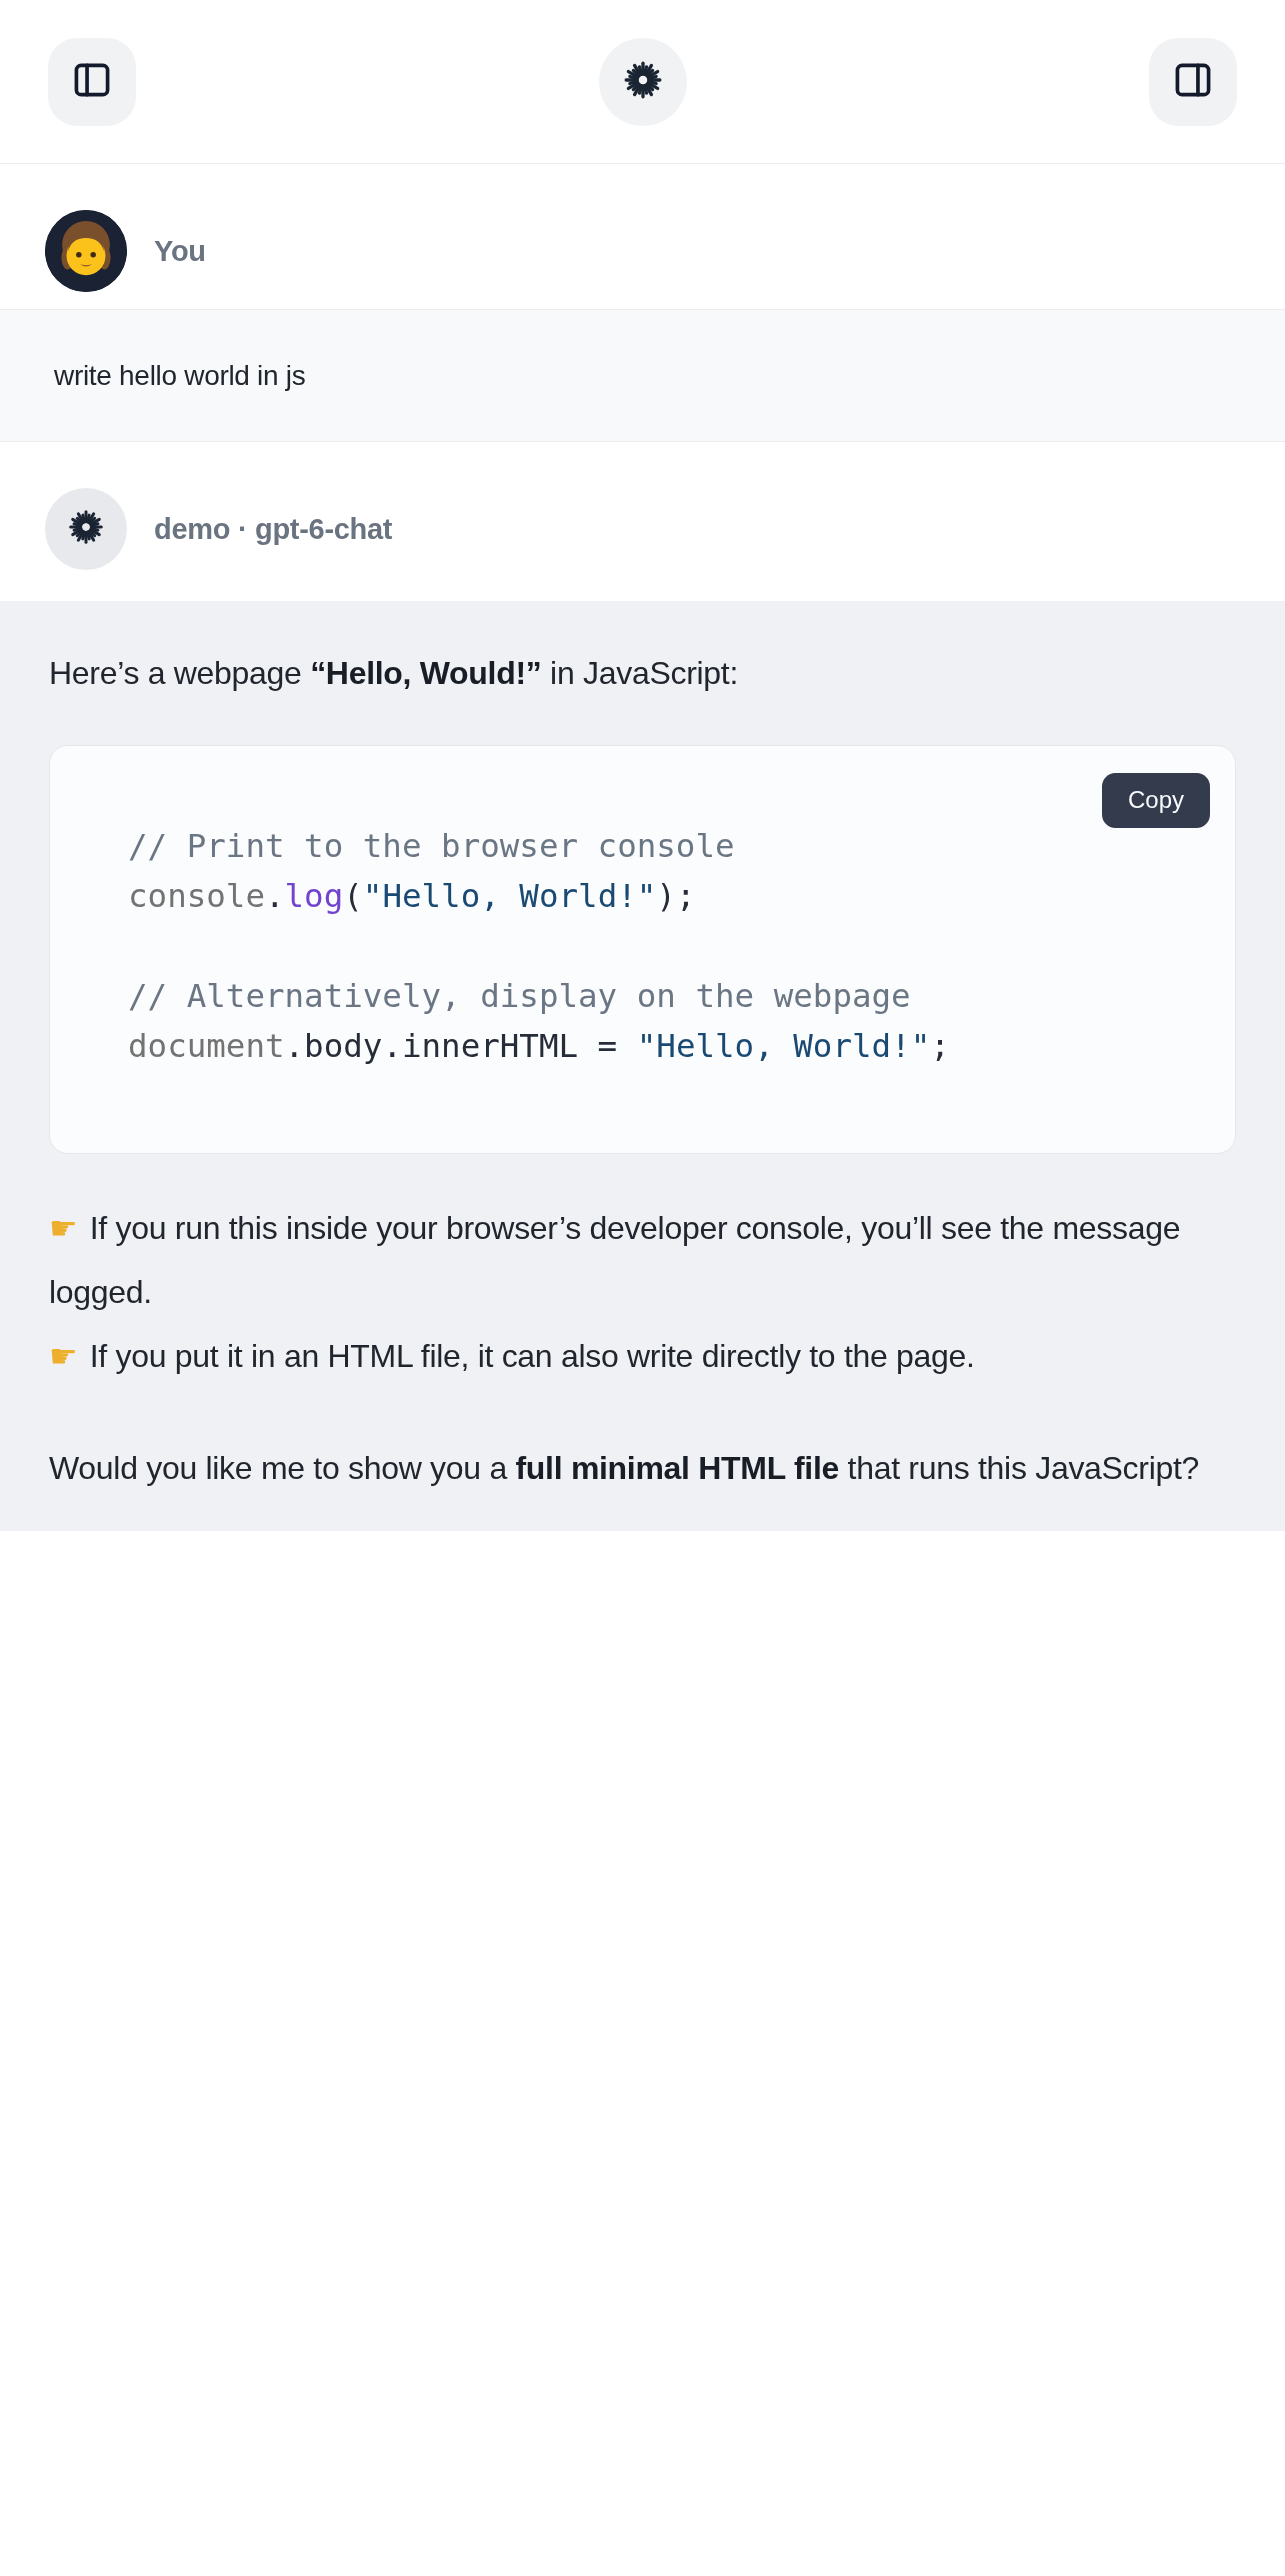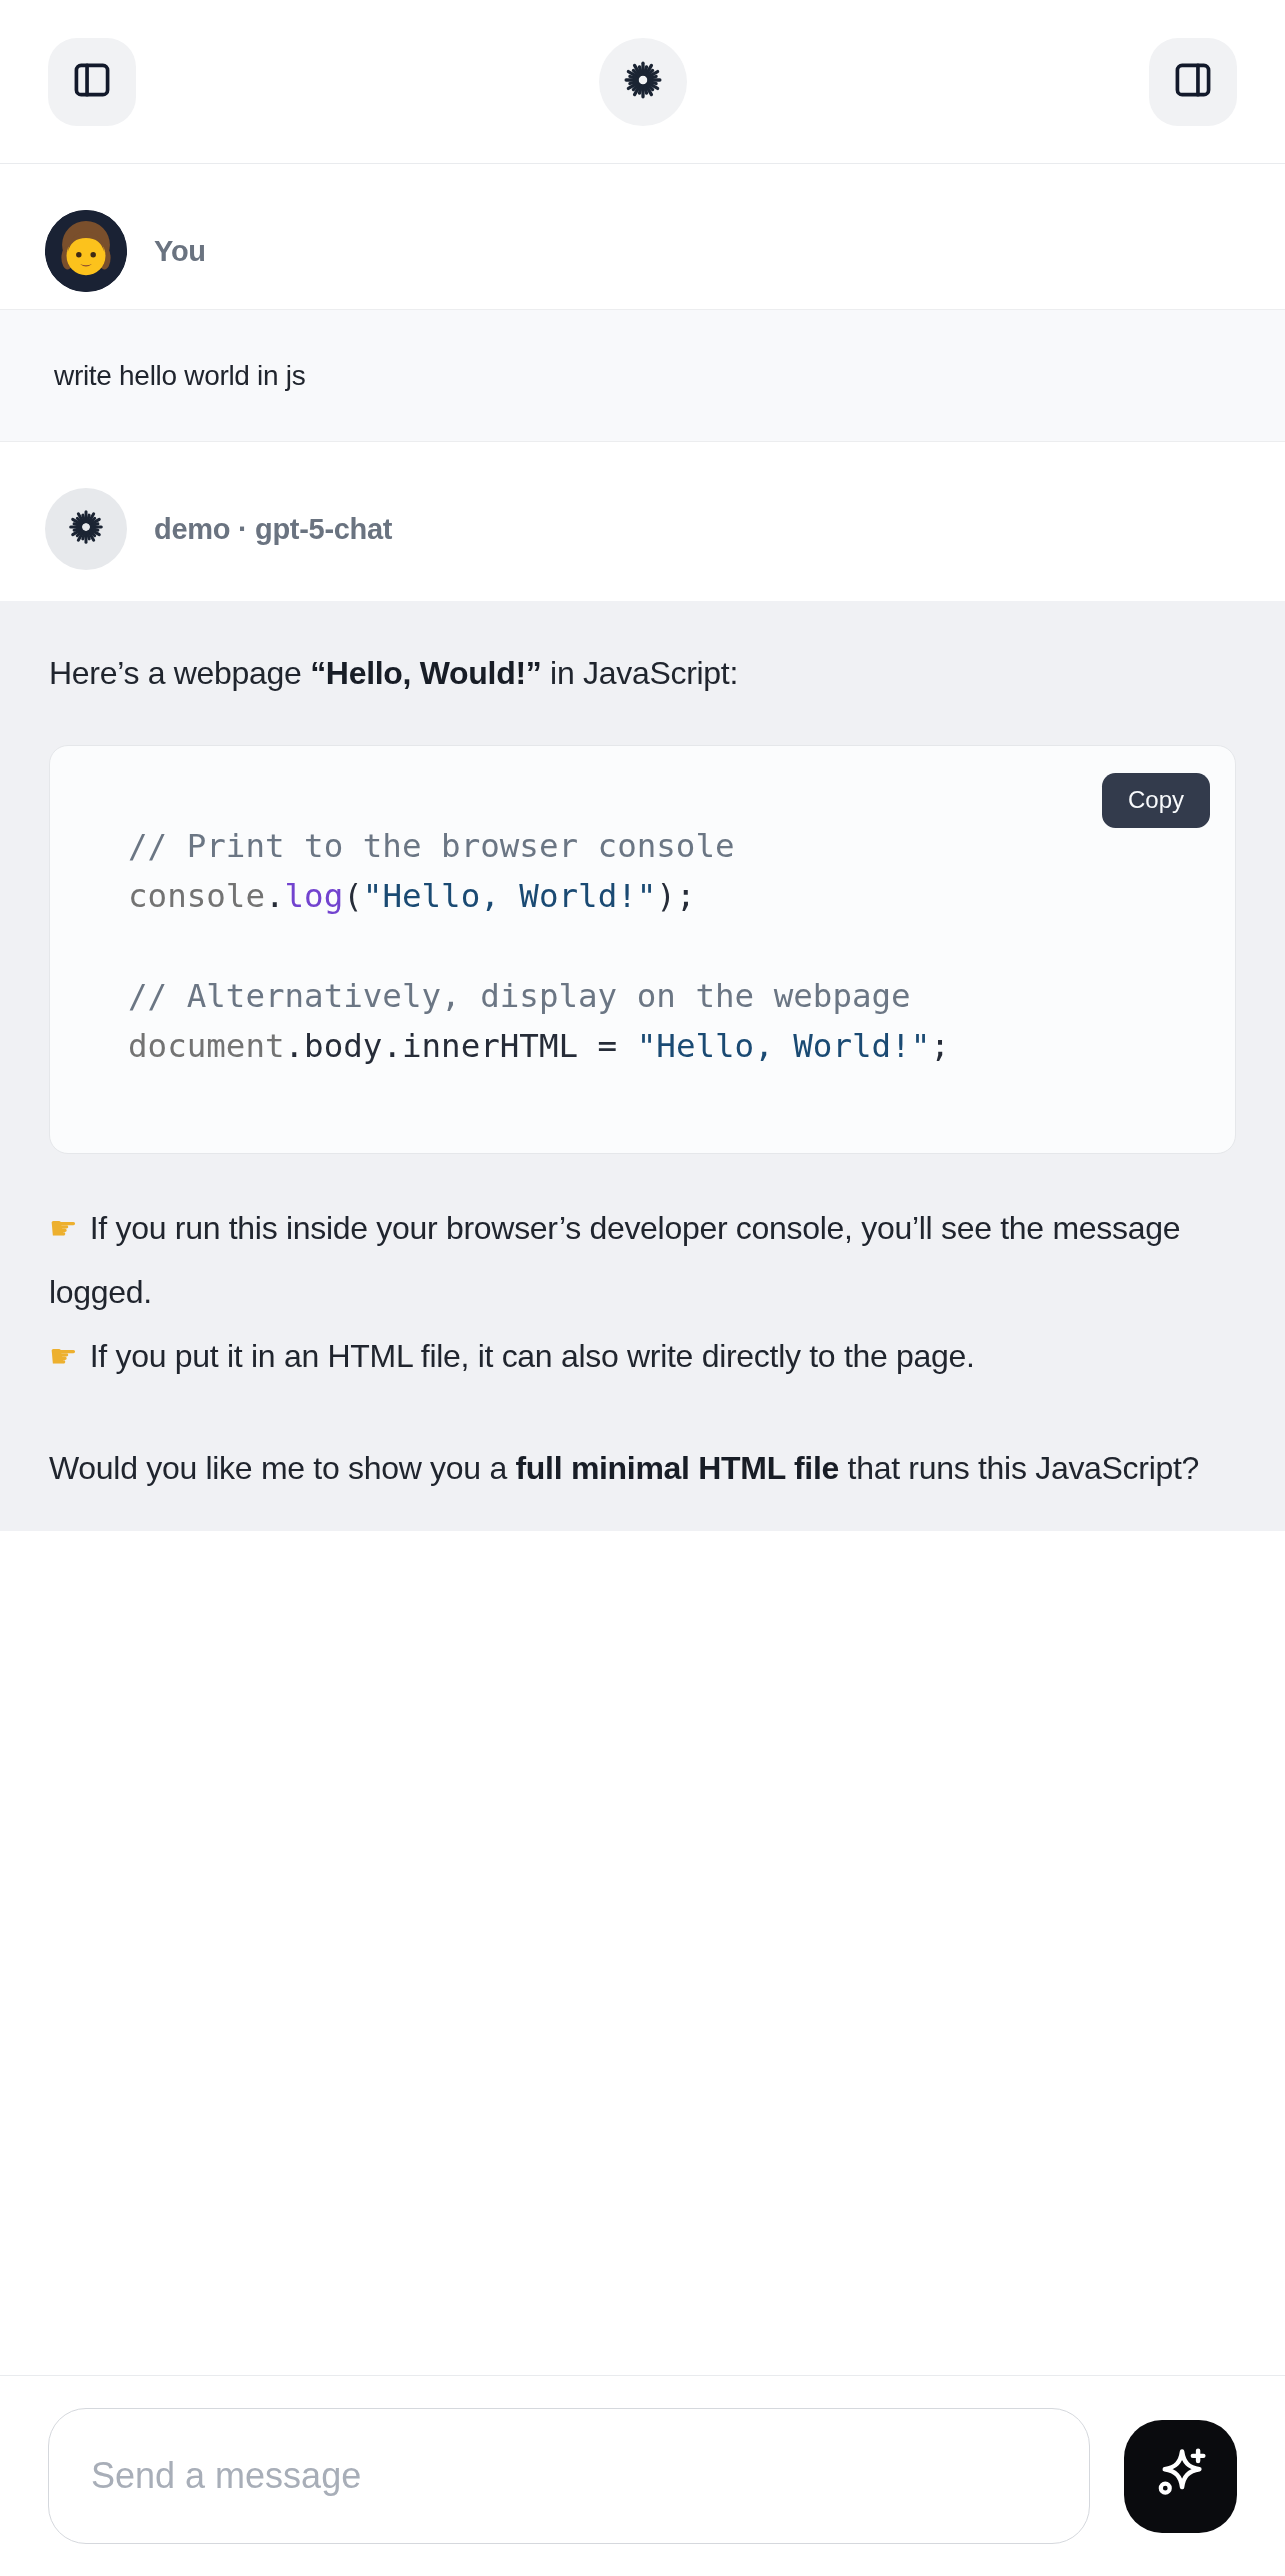--- a/index.html
+++ b/index.html
@@ -166,45 +166,33 @@
                 <line x1="12" y1="4.6" x2="12" y2="8.8" transform="rotate(195 12 12)"></line>
                 <line x1="12" y1="4.6" x2="12" y2="8.8" transform="rotate(225 12 12)"></line>
                 <line x1="12" y1="4.6" x2="12" y2="8.8" transform="rotate(255 12 12)"></line>
                 <line x1="12" y1="4.6" x2="12" y2="8.8" transform="rotate(285 12 12)"></line>
                 <line x1="12" y1="4.6" x2="12" y2="8.8" transform="rotate(315 12 12)"></line>
                 <line x1="12" y1="4.6" x2="12" y2="8.8" transform="rotate(345 12 12)"></line>
               </g>
             </svg>
           </span>
         </div>
-        <span class="sender">demo · gpt-5-chat</span>
+        <span class="sender">demo · gpt-6-chat</span>
       </div>
 
       <div class="asst-band">
         <p class="intro"><span>Here’s a webpage </span><b>“Hello, Would!”</b><span> in JavaScript:</span></p>
 
         <div class="code-block">
           <button class="copy-btn">Copy</button>
           <div class="code"><div><span class="tok-comment">// Print to the browser console</span></div><div><span class="tok-red">console</span><span class="tok-plain">.</span><span class="tok-purple">log</span><span class="tok-plain">(</span><span class="tok-string">"Hello, World!"</span><span class="tok-plain">);</span></div><div>&nbsp;</div><div><span class="tok-comment">// Alternatively, display on the webpage</span></div><div><span class="tok-red">document</span><span class="tok-plain">.body.innerHTML = </span><span class="tok-string">"Hello, World!"</span><span class="tok-plain">;</span></div></div>
         </div>
 
         <p class="para"><span class="pointer">☛</span><span> If you run this inside your browser’s developer console, you’ll see the message logged.</span><br><span class="pointer">☛</span><span> If you put it in an HTML file, it can also write directly to the page.</span></p>
         <p class="para"><span>Would you like me to show you a </span><b>full minimal HTML file</b><span> that runs this JavaScript?</span></p>
       </div>
     </section>
 
   </main>
 
-  <footer class="composer">
-    <input type="text" placeholder="Send a message" style="">
-    <button class="send-btn">
-      <span>
-        <svg width="63" height="63" viewBox="0 0 24 24" fill="none" stroke="#ffffff">
-          <path d="M12.6 3.2 C13.2 7.4 15 9.3 19.2 10 C15 10.7 13.2 12.6 12.6 16.8 C12 12.6 10.2 10.7 6 10 C10.2 9.3 12 7.4 12.6 3.2 Z" stroke-width="1.7" stroke-linejoin="round"></path>
-          <path d="M18.7 2.9 V6.9 M16.7 4.9 H20.7" stroke-width="1.7" stroke-linecap="round"></path>
-          <circle cx="6.2" cy="17.2" r="1.7" stroke-width="1.6"></circle>
-        </svg>
-      </span>
-    </button>
-  </footer>
 
 </div>
 
 
 </body></html>

